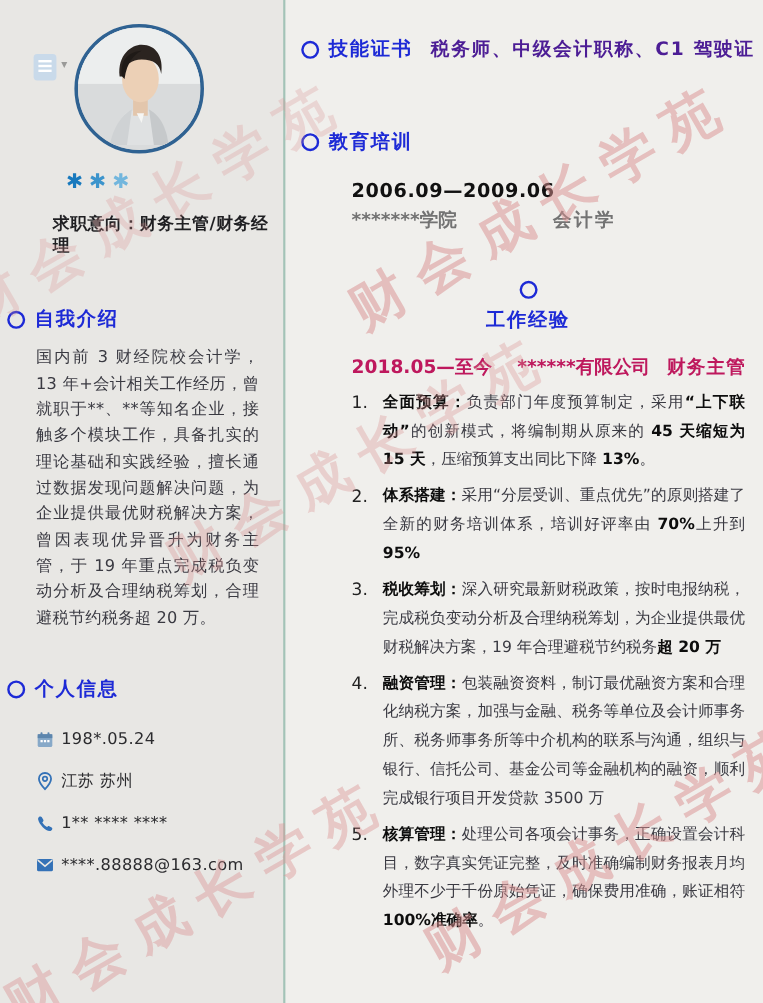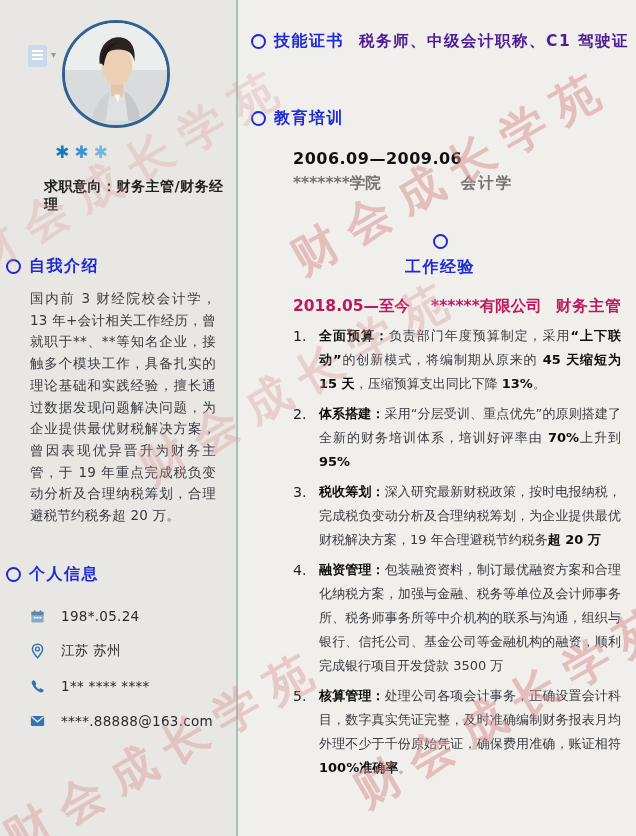--- a/index.html
+++ b/index.html
@@ -39,21 +39,21 @@
   .sec-head { display:flex; align-items:center; gap:8px; }
   .sec-circle { width:15px; height:15px; border:2.5px solid #1d2ad6; border-radius:50%; flex:none; }
   .sec-title { color:#1d2ad6; font-weight:bold; font-size:16px; letter-spacing:1.5px; white-space:nowrap; }
 
   .left-col .sec-head { margin-left:6px; }
   .intro-head { margin-top:42px; }
   .intro-body { margin:11px 20px 0 30px; font-size:13.5px; line-height:21.7px; color:#3a3a42; text-align:justify; letter-spacing:.2px; }
 
   .pinfo-head { margin-top:37px; }
   .pinfo-list { margin:14px 0 0 30px; }
-  .pinfo-item { display:flex; align-items:center; gap:16px; height:35px; }
+  .pinfo-item { display:flex; align-items:center; gap:6px; height:35px; }
   .pinfo-item svg { flex:none; display:block; }
   .pinfo-text { font-size:13.5px; color:#2b2b2e; letter-spacing:.3px; }
 
   
   .cert-row { margin-top:31px; display:flex; }
   .cert-text { margin-left:15px; font-size:15.5px; font-weight:bold; color:#4c1d95; letter-spacing:1.5px; white-space:nowrap; }
 
   .edu-head { margin-top:56px; }
   .edu-block { margin:20px 0 0 42px; }
   .edu-period { font-size:16px; font-weight:bold; color:#111; letter-spacing:.5px; }

